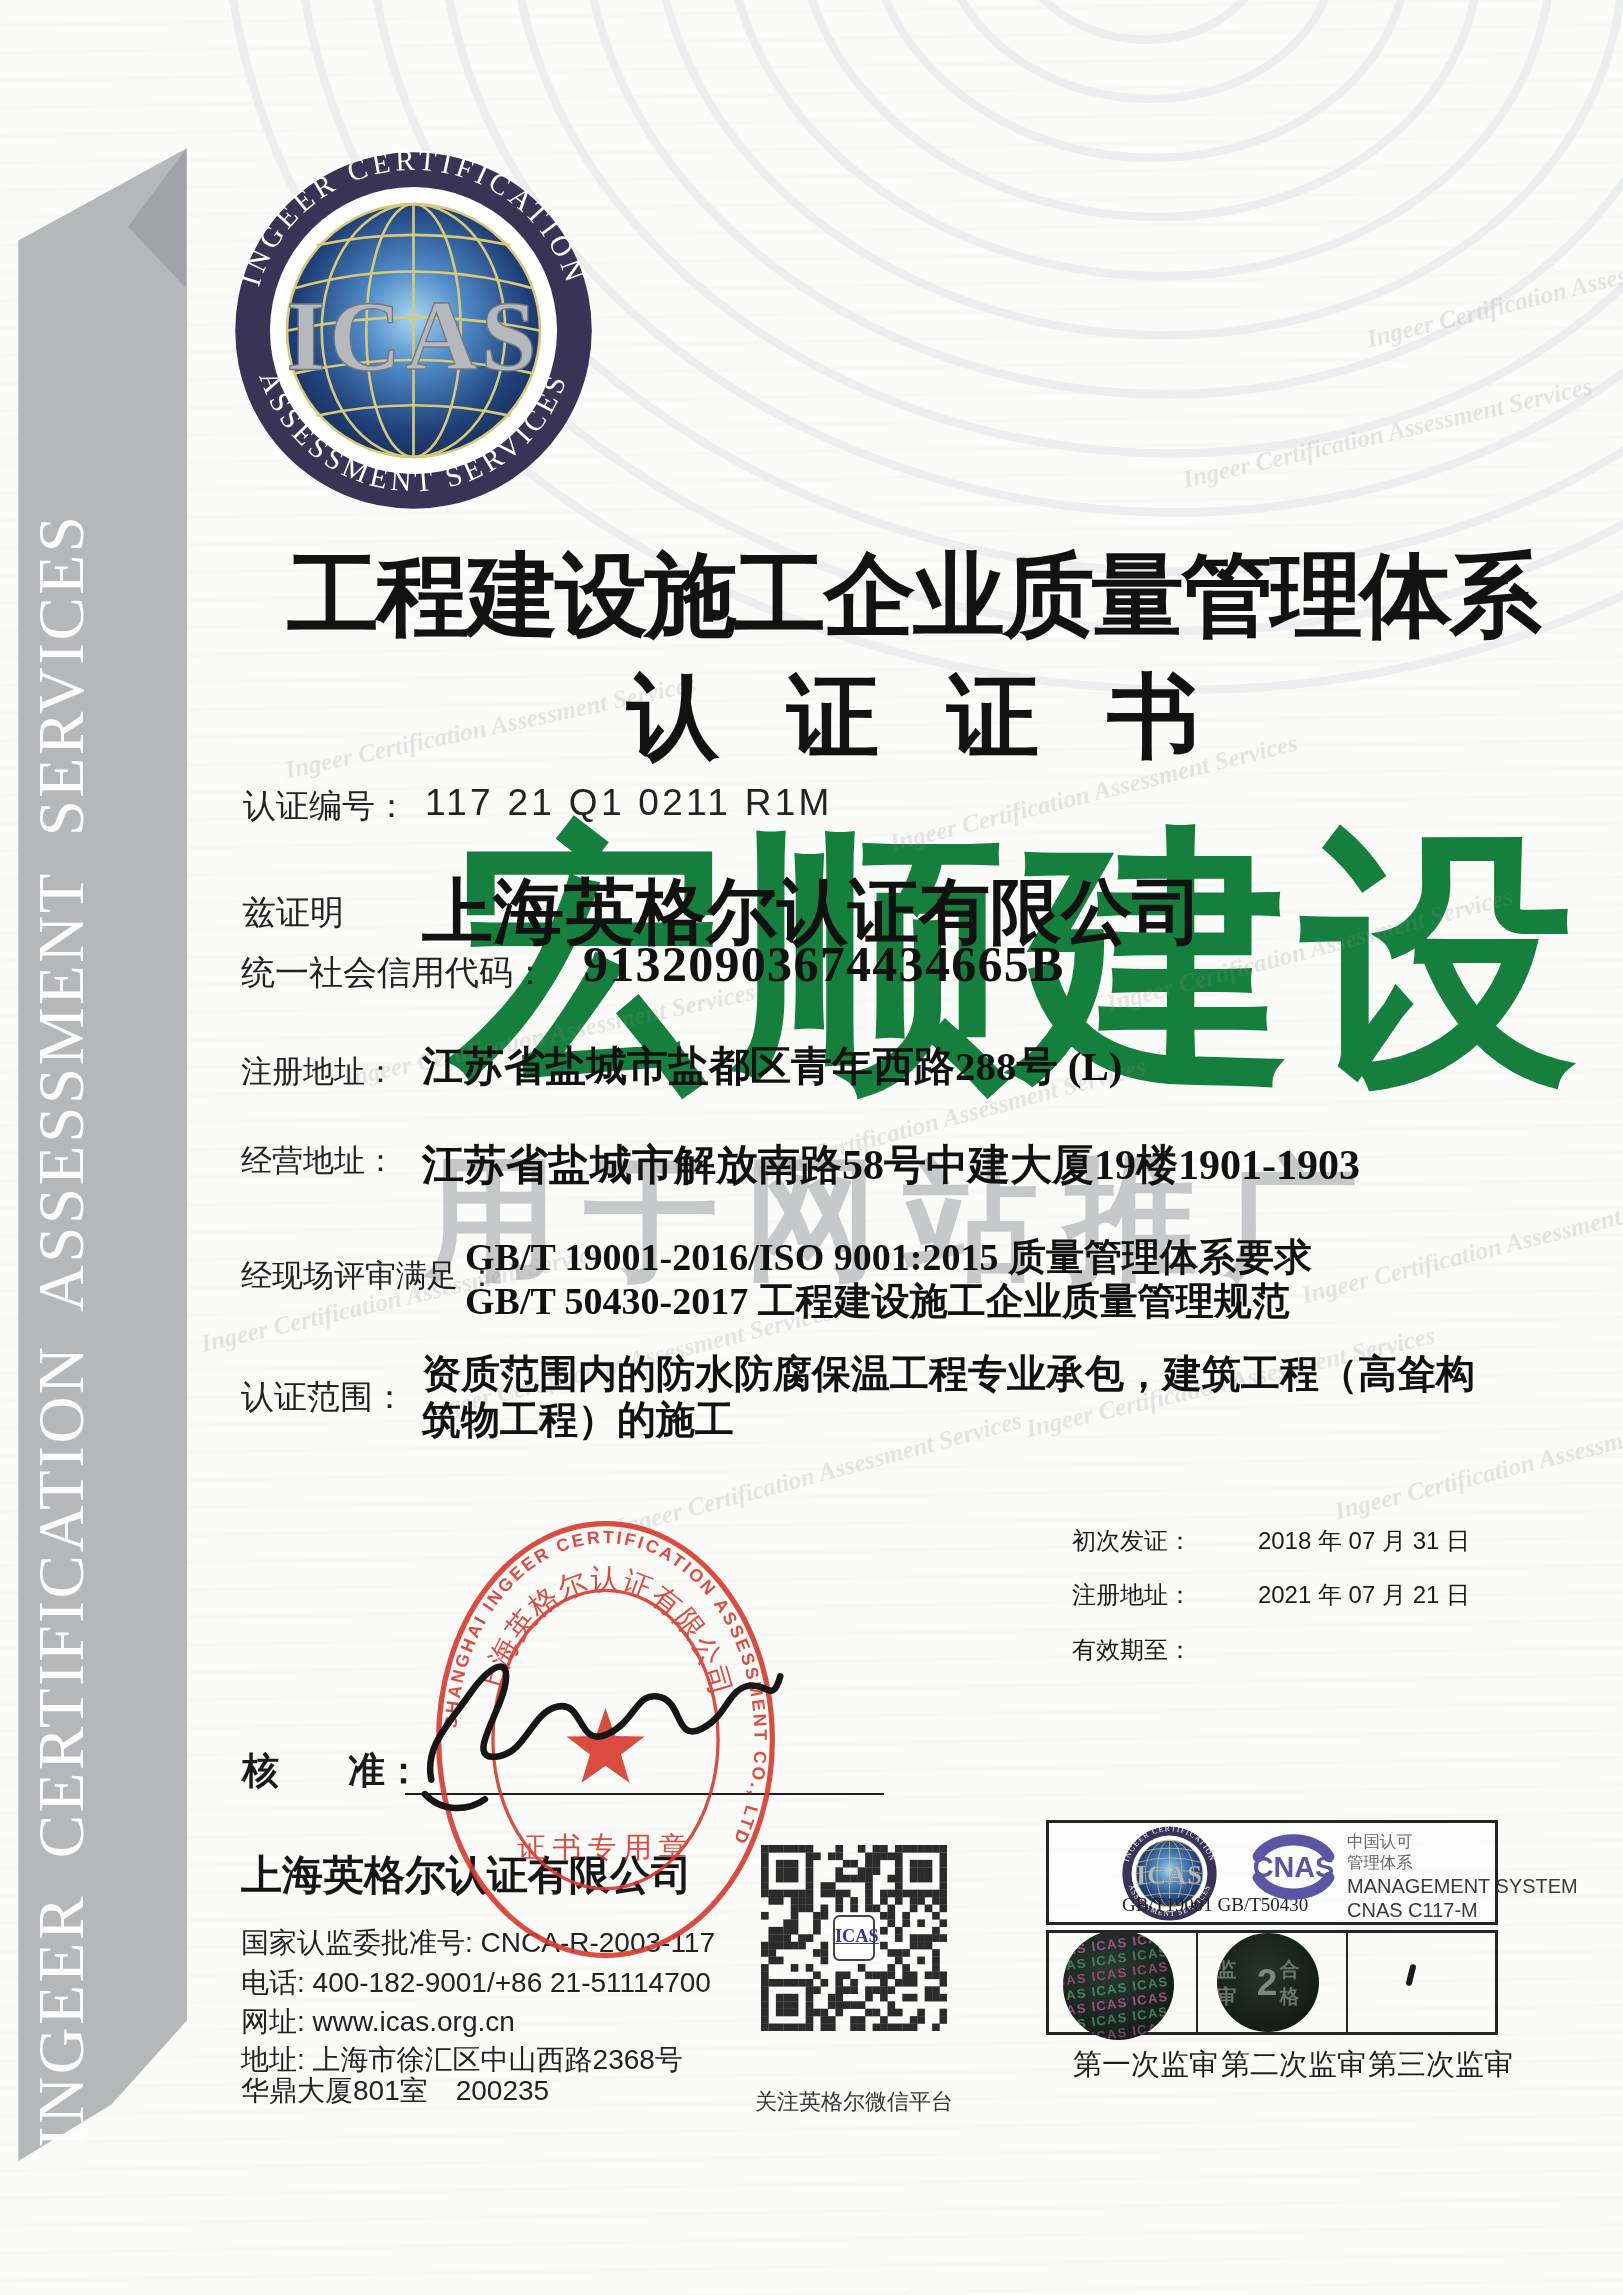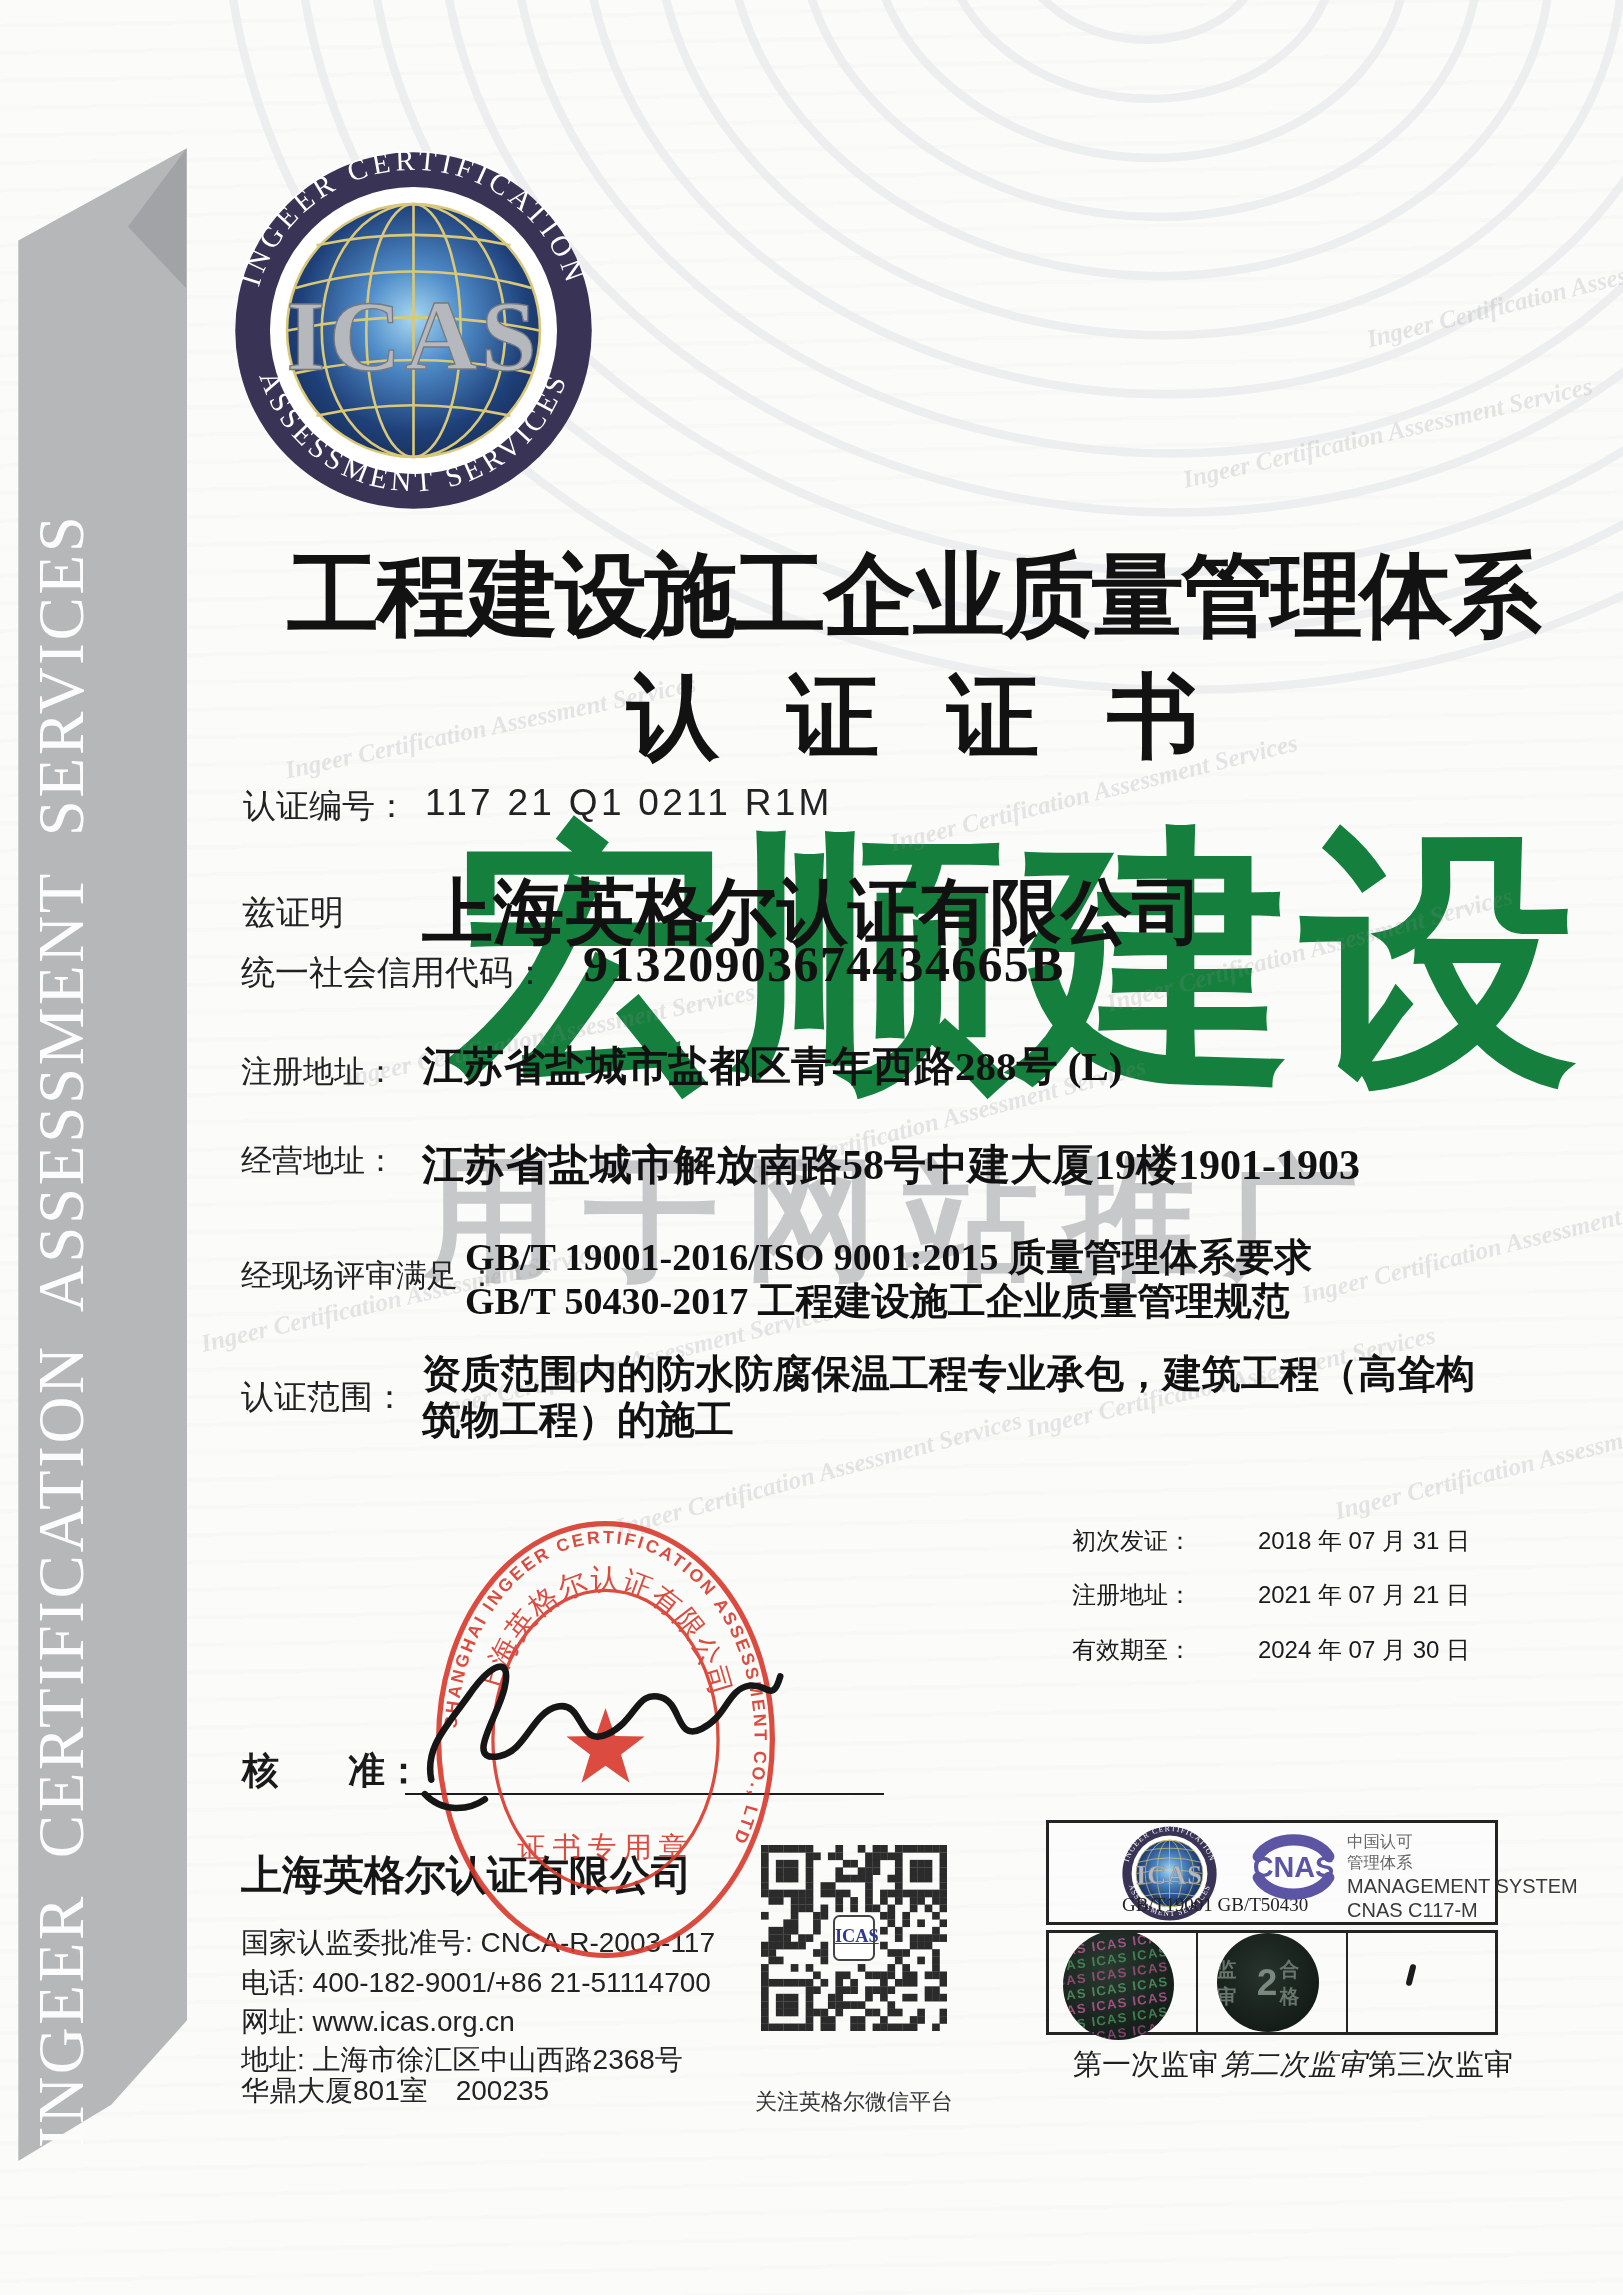--- a/index.html
+++ b/index.html
@@ -82,21 +82,21 @@
   #cnas-t4{left:1347px;top:1899px;font-size:20px;color:#3a3a3a;}
   .sticker{position:absolute;border-radius:50%;overflow:hidden;}
   #st1{left:14.4px;top:-2.6px;width:111px;height:110px;background:radial-gradient(circle at 40% 35%,#2a3a31,#161f1a 70%);}
   #st1 .tx{position:absolute;left:-13px;font:700 13px "Liberation Sans",sans-serif;letter-spacing:1.3px;white-space:nowrap;transform:rotate(-8deg);}
   #st2{left:18.3px;top:0px;width:102px;height:99px;background:radial-gradient(circle at 45% 40%,#27332c,#141c17 72%);}
   #st2 .in{position:absolute;inset:0;display:flex;align-items:center;justify-content:center;color:#76857b;opacity:.85;
            font-weight:700;font-size:19.6px;letter-spacing:1.3px;}
   #st2 .big{font-size:37px;margin:0 1.3px;color:#8a998f;}
   #st3mark{position:absolute;left:60px;top:31px;width:5.9px;height:22px;background:#1b1b1b;border-radius:3.3px;transform:rotate(14deg);}
   .audlbl{font-size:29px;color:#1e1e1e;z-index:3;}
-  #aud0{left:1073px;top:2045px;} #aud1{left:1221px;top:2045px;font-style:italic;} #aud2{left:1368px;top:2045px;}
+  #aud0{left:1073px;top:2045px;} #aud1{left:1221px;top:2045px;} #aud2{left:1368px;top:2045px;}
   
   #legal{position:absolute;left:98px;top:2157px;width:1513px;z-index:3;font-size:25.5px;line-height:45px;
          color:#333;text-align:justify;white-space:normal;}
 </style>
 </head>
 <body>
 
 <div id="page">
 
   <div id="stripes"></div>
@@ -192,21 +192,20 @@
   <div class="drow" id="d0">
     <span class="dl">初次发证：</span>
     <span class="dv">2018 年 07 月 31 日</span>
   </div>
   <div class="drow" id="d1">
     <span class="dl">注册地址：</span>
     <span class="dv">2021 年 07 月 21 日</span>
   </div>
   <div class="drow" id="d2">
     <span class="dl">有效期至：</span>
-    <span class="dv">2024 年 07 月 30 日</span>
   </div>
 
   <div class="abs z3" id="appr-1">核</div>
   <div class="abs z3" id="appr-2">准：</div>
   <div class="abs" id="sigline"></div>
 
   <svg id="stamp" width="347" height="445" viewBox="0 0 530 680">
     <defs>
       <path id="stampRing" d="M 37,340 a228,300 0 1 1 456,0 a228,300 0 1 1 -456,0" fill="none"></path>
       <path id="stampCn" d="M 95,340 a170,230 0 0 1 340,0" fill="none"></path>

